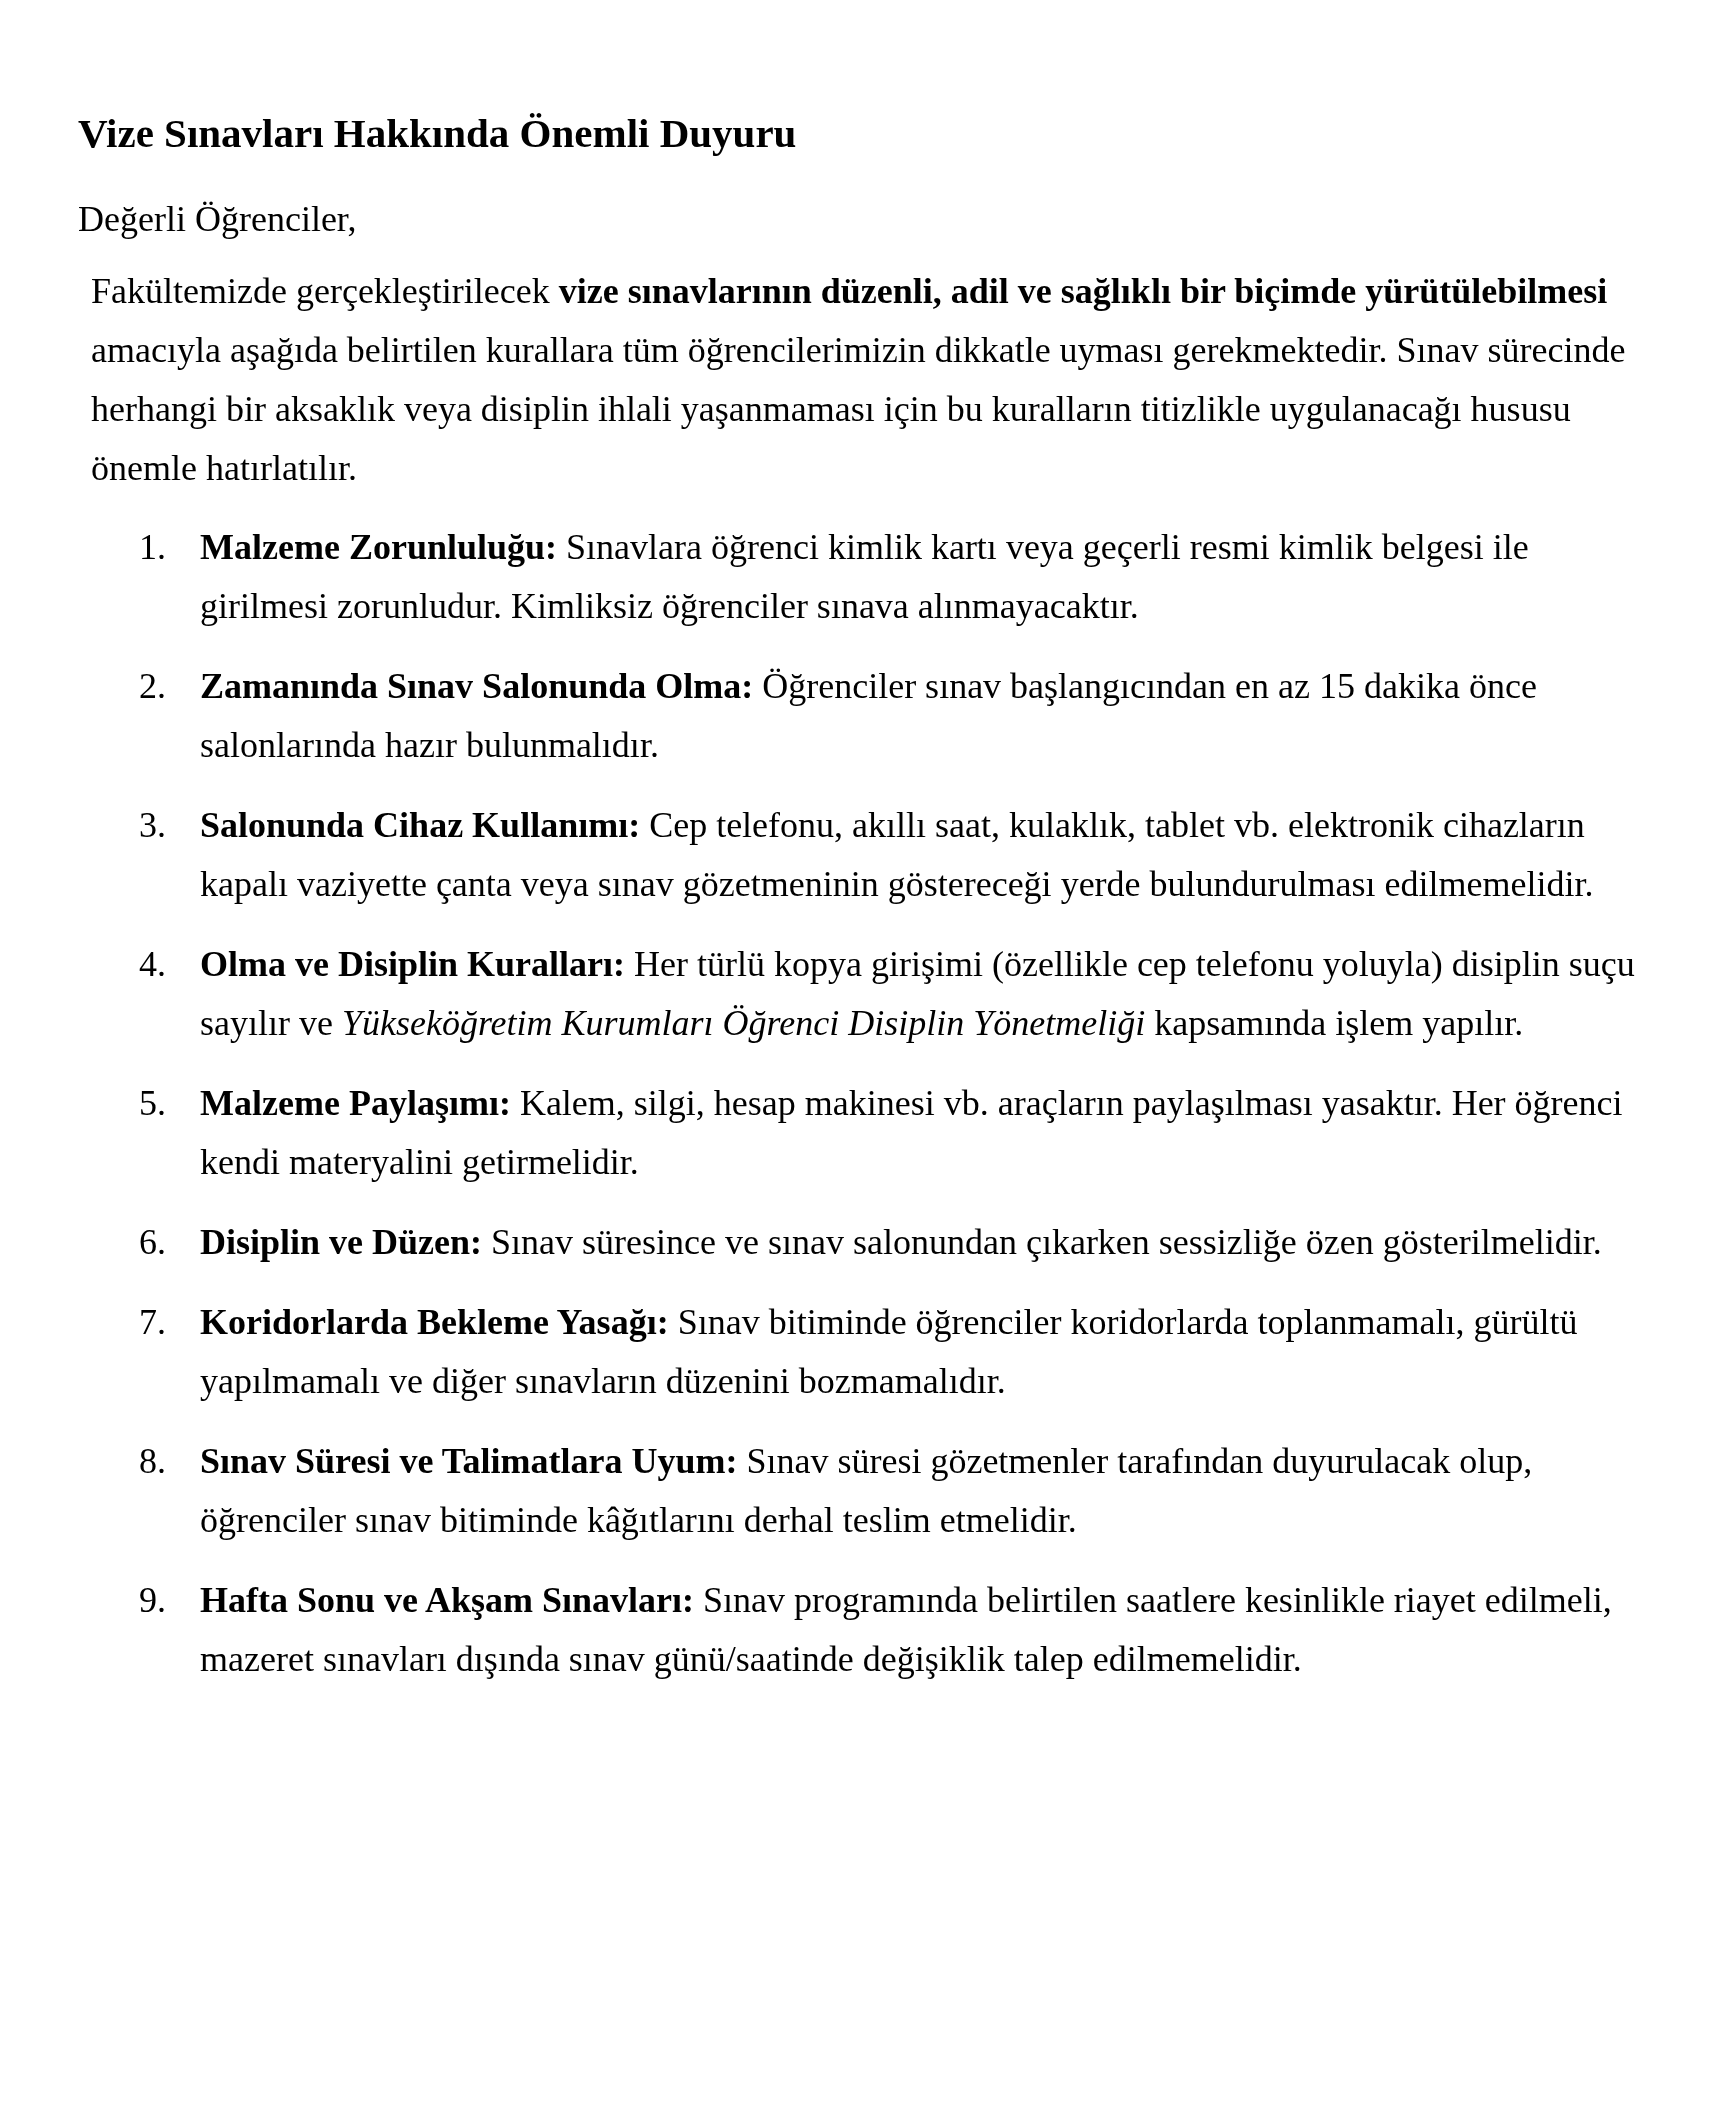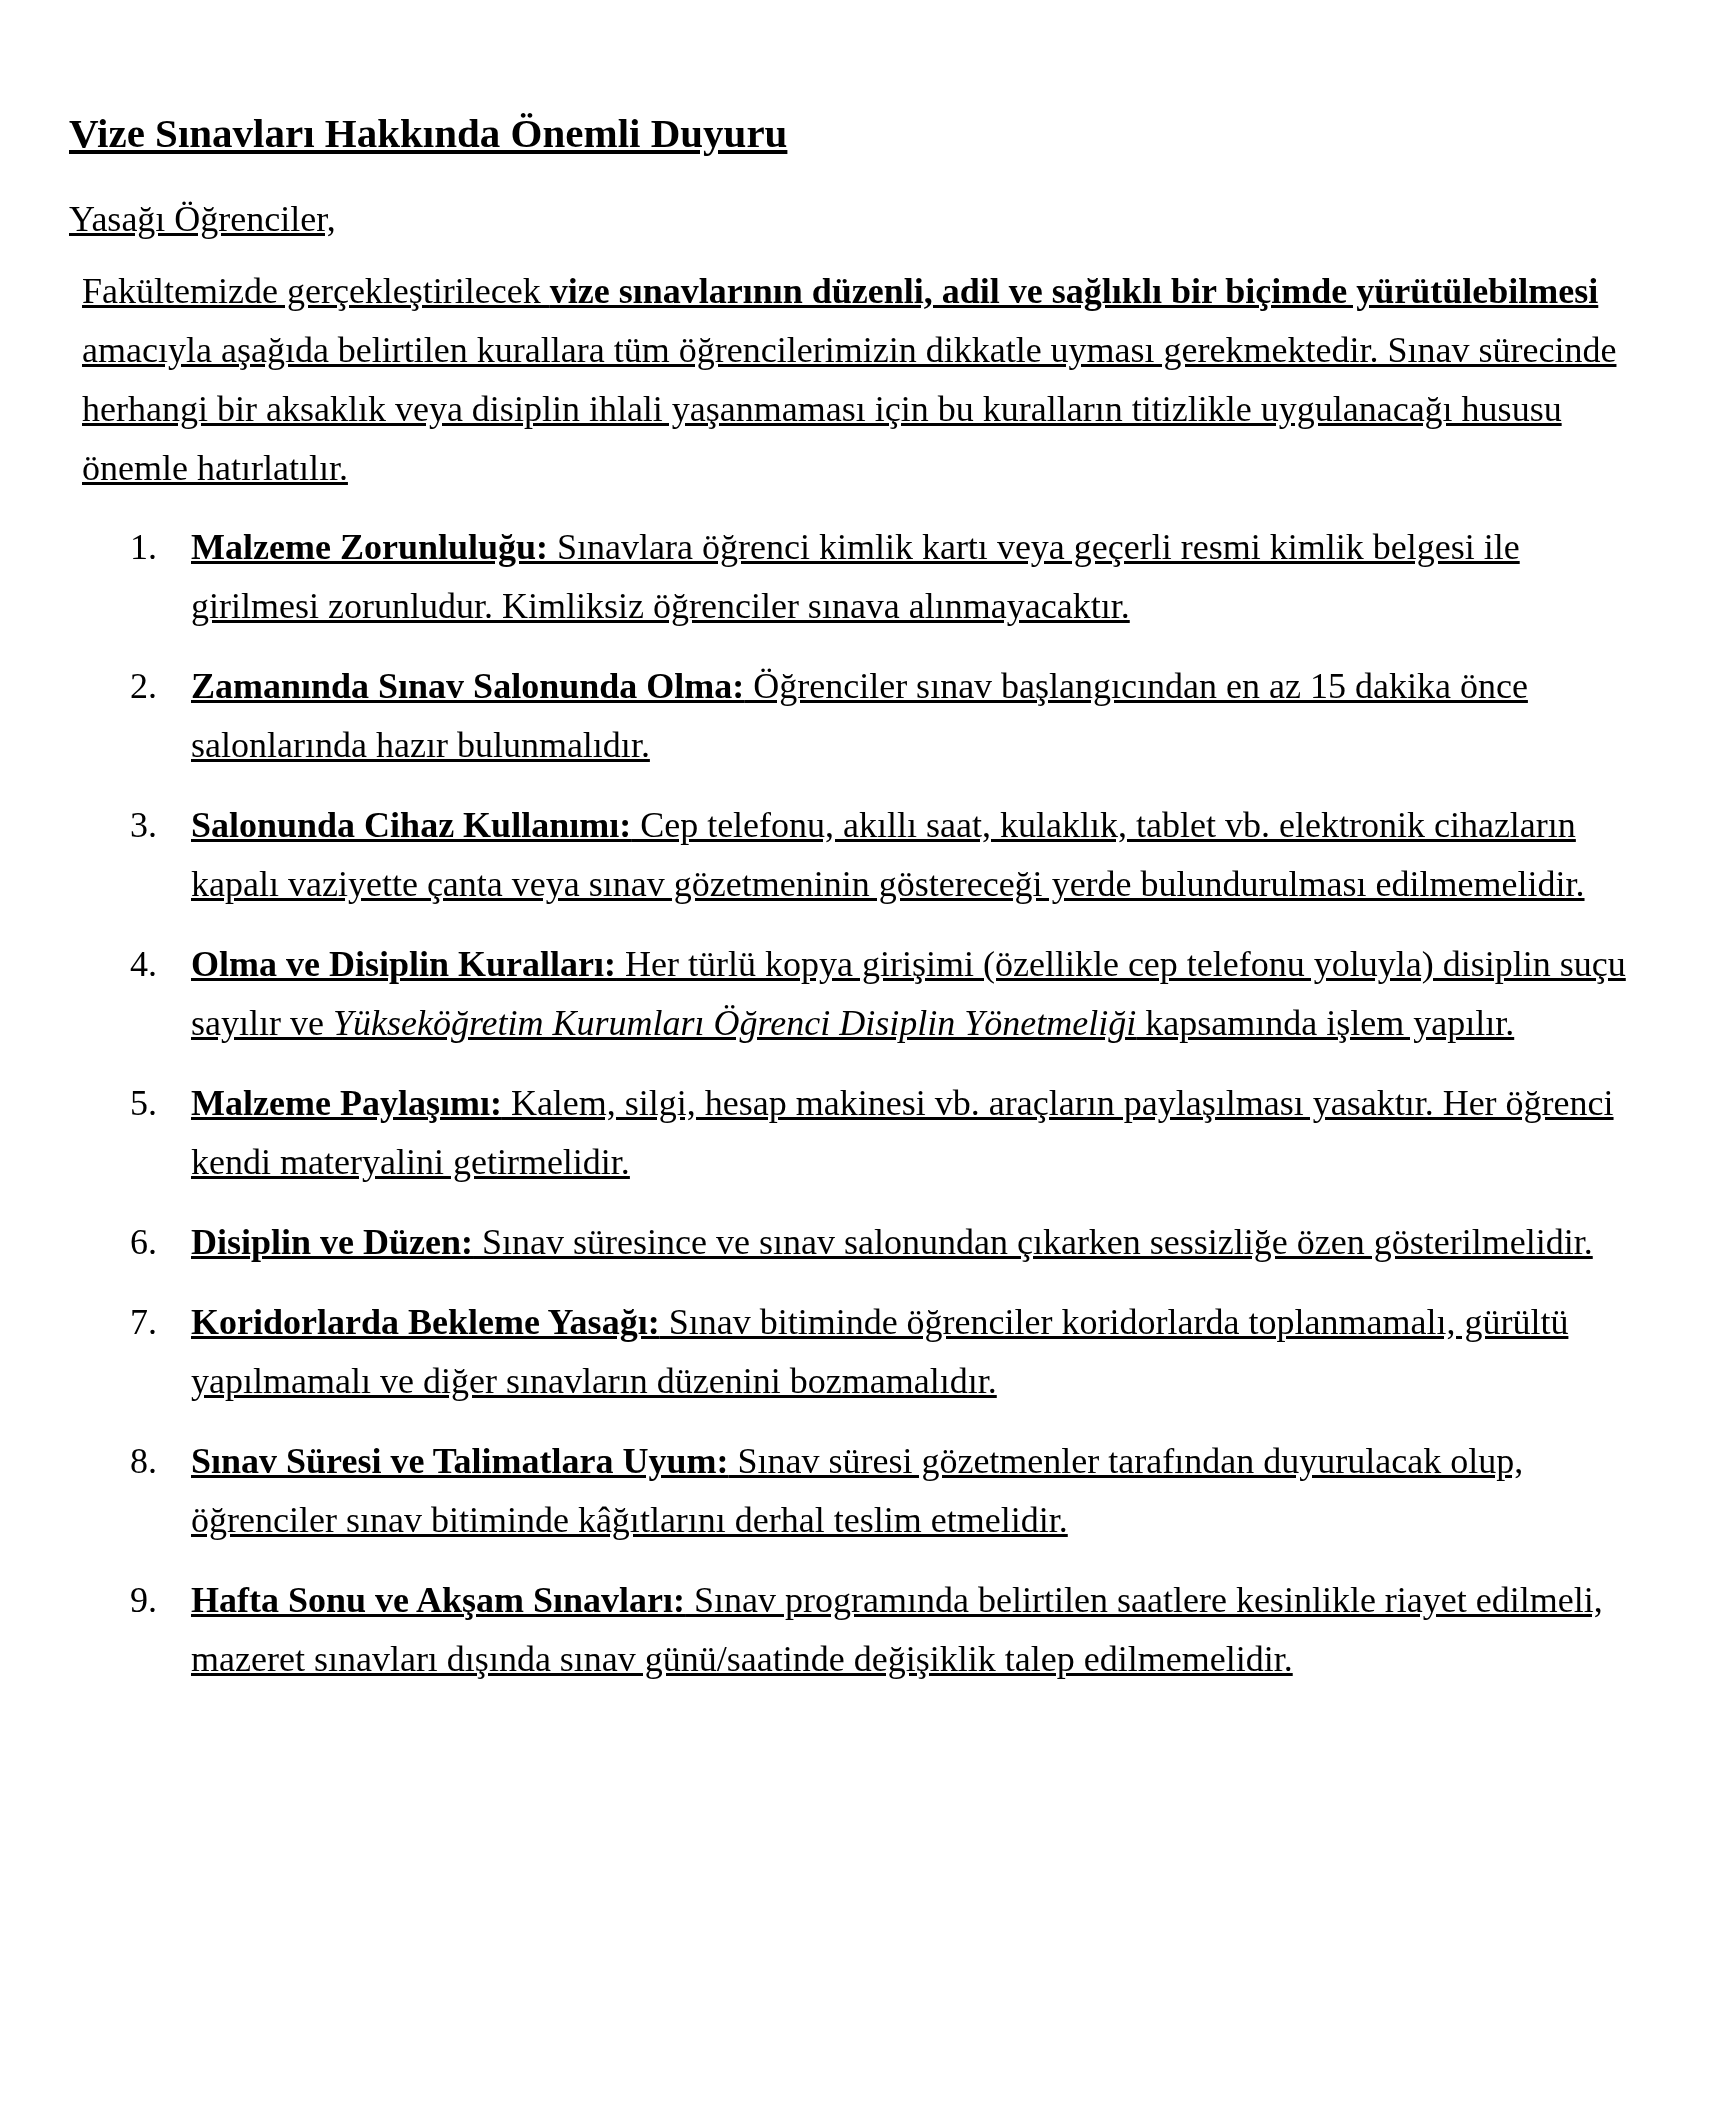--- a/index.html
+++ b/index.html
@@ -6,24 +6,23 @@
   body {
     width: 1728px;
     height: 2129px;
     position: relative;
     overflow: hidden;
     font-family: "Liberation Serif", "DejaVu Serif", serif;
     color: #000000;
   }
   .page {
     position: absolute;
-    left: 69px;
+    left: 78px;
     top: 108px;
     width: 1566px;
-    text-decoration: underline;
   }
   .title {
     font-weight: bold;
     font-size: 41px;
     line-height: 50px;
     margin: 0;
     letter-spacing: 0;
   }
   .greeting {
     font-size: 36px;
@@ -58,21 +57,21 @@
   ol.rules li .num.wide { left: 61px; }
   ol.rules li .rule-title { font-weight: bold; }
   ol.rules li i { font-style: italic; }
 </style>
 </head>
 <body>
 
 <div class="page">
   <h1 class="title">Vize Sınavları Hakkında Önemli Duyuru</h1>
 
-  <p class="greeting">Yasağı Öğrenciler,</p>
+  <p class="greeting">Değerli Öğrenciler,</p>
 
   <p class="intro"><span>Fakültemizde gerçekleştirilecek </span><b>vize sınavlarının düzenli, adil ve sağlıklı bir biçimde yürütülebilmesi</b><span> amacıyla aşağıda belirtilen kurallara tüm öğrencilerimizin dikkatle uyması gerekmektedir. Sınav sürecinde herhangi bir aksaklık veya disiplin ihlali yaşanmaması için bu kuralların titizlikle uygulanacağı hususu önemle hatırlatılır.</span></p>
 
   <ol class="rules">
     <li>
       <span class="num">1.</span><span class="rule-title">Malzeme Zorunluluğu:</span><span> Sınavlara öğrenci kimlik kartı veya geçerli resmi kimlik belgesi ile girilmesi zorunludur. Kimliksiz öğrenciler sınava alınmayacaktır.</span>
     </li>
     <li>
       <span class="num">2.</span><span class="rule-title">Zamanında Sınav Salonunda Olma:</span><span> Öğrenciler sınav başlangıcından en az 15 dakika önce salonlarında hazır bulunmalıdır.</span>
     </li>

